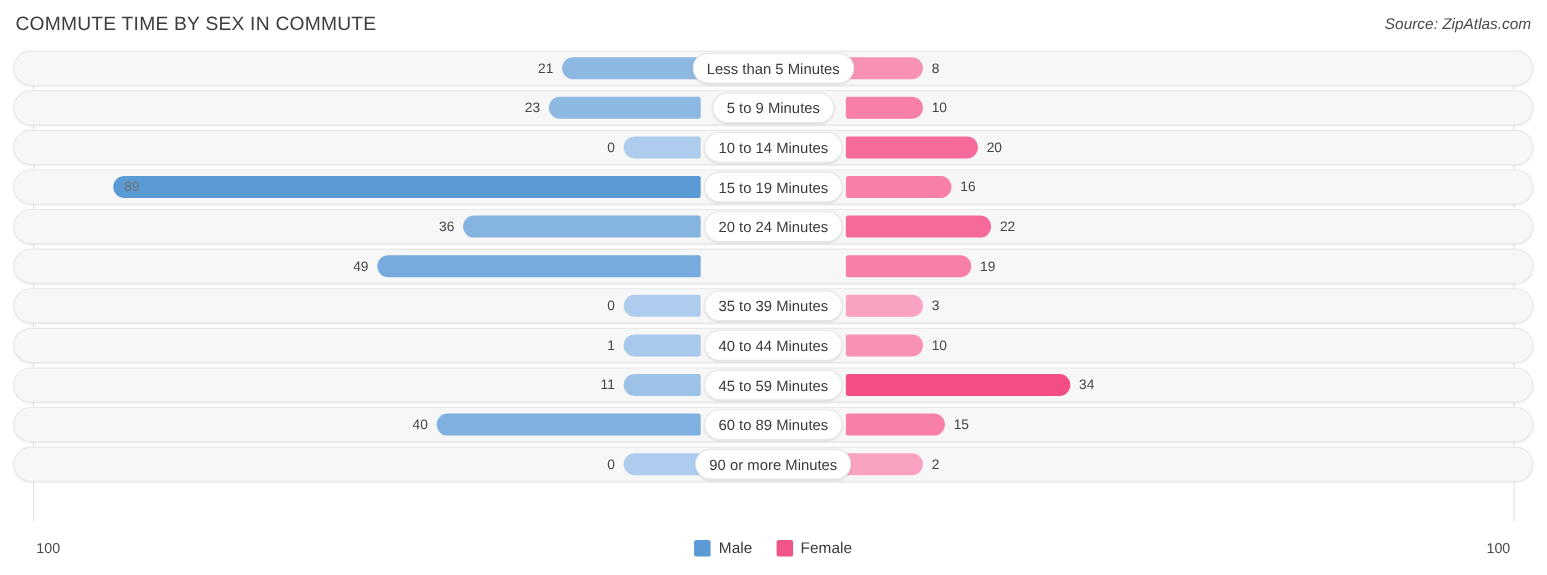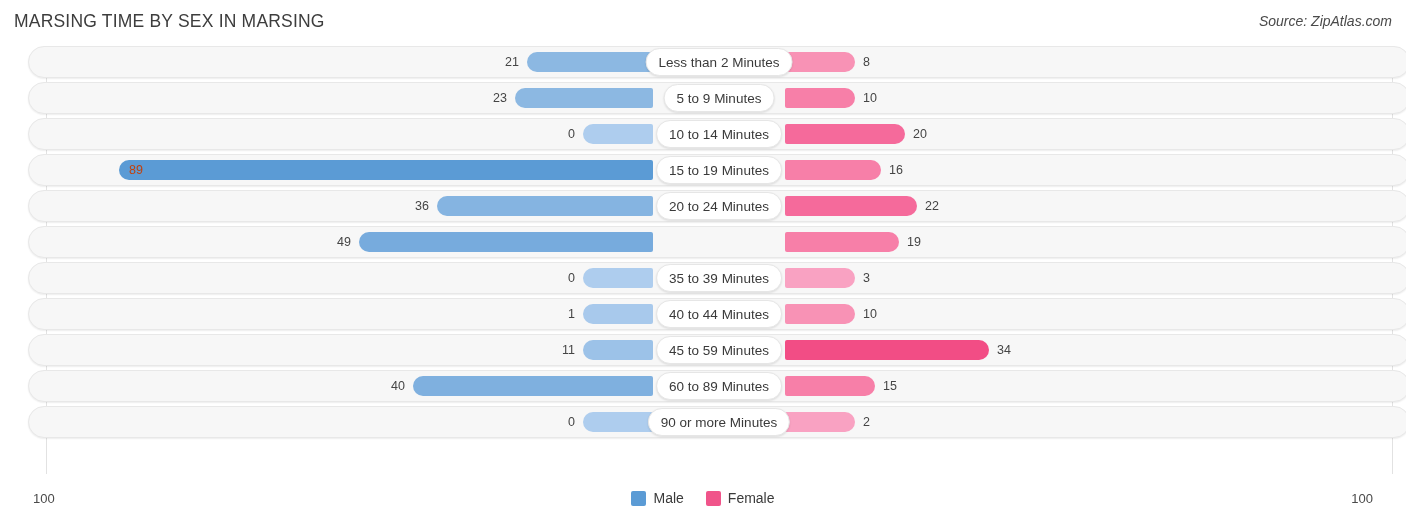--- a/index.html
+++ b/index.html
@@ -16,21 +16,21 @@
     position:absolute;left:14px;top:11px;
     font-size:17.5px;letter-spacing:.2px;color:#3d3d3d;font-weight:400;
     white-space:nowrap;
   }
   .chart-source{
     position:absolute;right:14px;top:13px;
     font-size:14px;font-style:italic;color:#4a4a4a;white-space:nowrap;
   }
 
   
-  .plot{position:absolute;left:16px;top:46px;width:1222px;height:434px;}
+  .plot{position:absolute;left:0;top:46px;width:1222px;height:434px;}
   .gridline{position:absolute;top:4px;bottom:6px;width:1px;background:#e2e2e2;}
   .gridline.left{left:30px;}
   .gridline.right{left:1376px;}
 
   .rows{position:absolute;left:0;top:0;width:1406px;}
   .row{
     position:relative;height:32px;margin:0 0 4px 0;
   }
   .track{
     position:absolute;left:12px;right:12px;top:0;height:32px;
@@ -50,21 +50,21 @@
   .bar-female{
     border-radius:2px 10px 10px 2px;
   }
 
   .val{
     position:absolute;top:6px;height:20px;line-height:20px;
     font-size:12.5px;color:#454545;white-space:nowrap;
   }
   .val-male{text-align:right;}
   .val-female{text-align:left;}
-  .val-inside{color:#c2410c;font-size:12.5px;}
+  .val-inside{color:#737373;font-size:12.5px;}
 
   
   .cat-pill{
     position:absolute;top:2px;height:28px;line-height:27px;
     background:#ffffff;border:1px solid #e6e6e6;border-radius:15px;
     font-size:13.5px;color:#3a3a3a;text-align:center;white-space:nowrap;
     padding:0 12px;
     box-shadow:0 1px 2px rgba(0,0,0,.10);
     box-sizing:border-box;
     transform:translateX(-50%);
@@ -84,35 +84,35 @@
   .legend-item{display:flex;align-items:center;gap:7px;}
   .legend-swatch{width:15px;height:15px;border-radius:2px;display:block;}
   .legend-label{font-size:14px;color:#3a3a3a;white-space:nowrap;}
 </style>
 </head>
 <body>
 
 <div class="chart-root">
 
   <div class="header">
-    <div class="chart-title">MARSING TIME BY SEX IN MARSING</div>
+    <div class="chart-title">COMMUTE TIME BY SEX IN COMMUTE</div>
     <div class="chart-source">Source: ZipAtlas.com</div>
   </div>
 
   <div class="plot">
     <div class="gridline left"></div>
     <div class="gridline right"></div>
     <div class="rows" id="rows-container">
         <div class="row">
           <div class="track"></div>
           <div class="bar bar-male" style="left: 511px; width: 126px; background: rgb(140, 184, 226);"></div>
           <div class="val val-male" style="left: 449px; width: 54px;">21</div>
           <div class="bar bar-female" style="left: 769px; width: 70px; background: rgb(248, 146, 181);"></div>
           <div class="val val-female" style="left: 847px;">8</div>
-          <div class="cat-pill" style="left: 703px;">Less than 2 Minutes</div>
+          <div class="cat-pill" style="left: 703px;">Less than 5 Minutes</div>
         </div>
         <div class="row">
           <div class="track"></div>
           <div class="bar bar-male" style="left: 499px; width: 138px; background: rgb(140, 184, 226);"></div>
           <div class="val val-male" style="left: 437px; width: 54px;">23</div>
           <div class="bar bar-female" style="left: 769px; width: 70px; background: rgb(247, 127, 168);"></div>
           <div class="val val-female" style="left: 847px;">10</div>
           <div class="cat-pill" style="left: 703px;">5 to 9 Minutes</div>
         </div>
         <div class="row">

